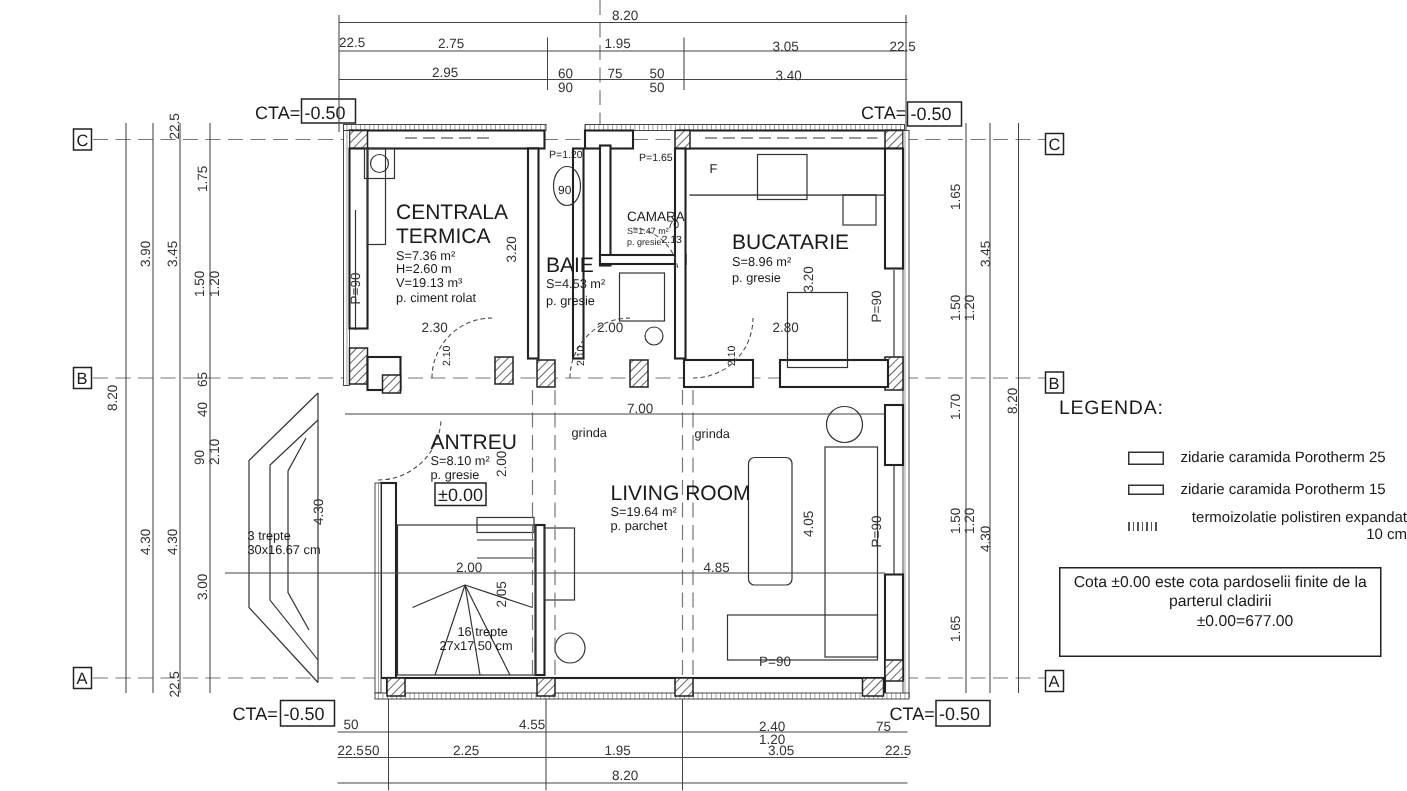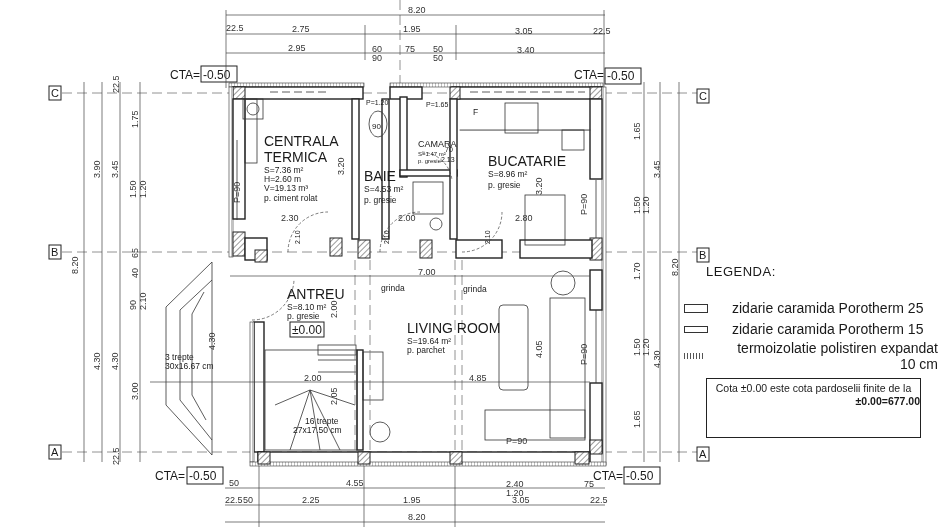--- a/index.html
+++ b/index.html
@@ -11,26 +11,26 @@
   .room { font-size:14px; }
   .meta { font-size:8.5px; }
   .dash { stroke:#777; stroke-width:0.8; stroke-dasharray:10 5; fill:none; }
   .dline { stroke:#444; stroke-width:0.7; fill:none; }
   .wall { fill:#ffffff; stroke:#222; stroke-width:1.4; }
   .hatch { fill:url(#hatch); stroke:#222; stroke-width:1; }
   .ins { fill:url(#ins); stroke:#333; stroke-width:0.6; }
   .thin { stroke:#333; stroke-width:0.8; fill:none; }
   .door { stroke:#444; stroke-width:0.7; fill:none; stroke-dasharray:3 2; }
   #legend-title { position:absolute; left:706px; top:264px; font-size:13px; letter-spacing:0.5px; }
-  .leg-item { position:absolute; left:684px; font-size:14px; display:flex; align-items:center; gap:24px; }
+  .leg-item { position:absolute; left:752px; font-size:10px; display:flex; align-items:center; gap:11px; }
   .leg-sw { width:24px; height:9px; border:1px solid #333; box-sizing:border-box; }
   .leg-sw.ins { background:repeating-linear-gradient(90deg,#555 0 1px,#fff 1px 3px); border:none; height:6px; }
   #note-box { position:absolute; left:706px; top:378px; width:215px; height:60px; border:1px solid #222;
               box-sizing:border-box; font-size:10.5px; text-align:center; padding-top:3px; line-height:13px; }
-  #note-box .l3 { text-align:right; padding-left:33px;font-weight:bold; }
+  #note-box .l3 { text-align:center; padding-left:33px; }
 </style>
 </head>
 <body>
 
 <svg id="plan" viewBox="0 0 938 527" xmlns="http://www.w3.org/2000/svg">
   <defs>
     <pattern id="hatch" width="4" height="4" patternUnits="userSpaceOnUse" patternTransform="rotate(45)">
       <rect width="4" height="4" fill="#fff"></rect>
       <line x1="0" y1="0" x2="0" y2="4" stroke="#555" stroke-width="1.2"></line>
     </pattern>
@@ -358,14 +358,15 @@
   <span class="leg-sw" style="height:7px;"></span>
   <span>zidarie caramida Porotherm 15</span>
 </div>
 <div class="leg-item" style="top:340px;text-align:right;">
   <span class="leg-sw ins"></span>
   <span>termoizolatie polistiren expandat 10 cm</span>
 </div>
 
 <div id="note-box">
   <div>Cota  ±0.00 este cota pardoselii finite de la</div>
+  <div>parterul cladirii</div>
   <div class="l3">±0.00=677.00</div>
 </div>
 
 </body></html>

